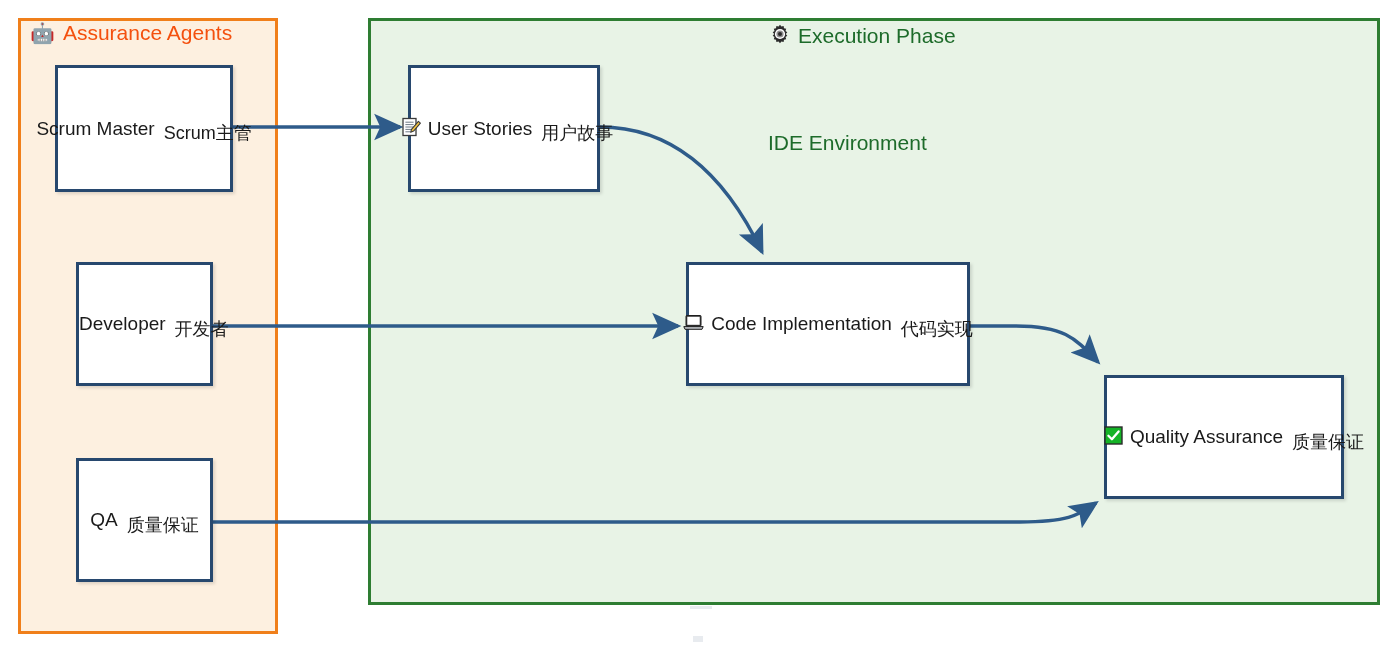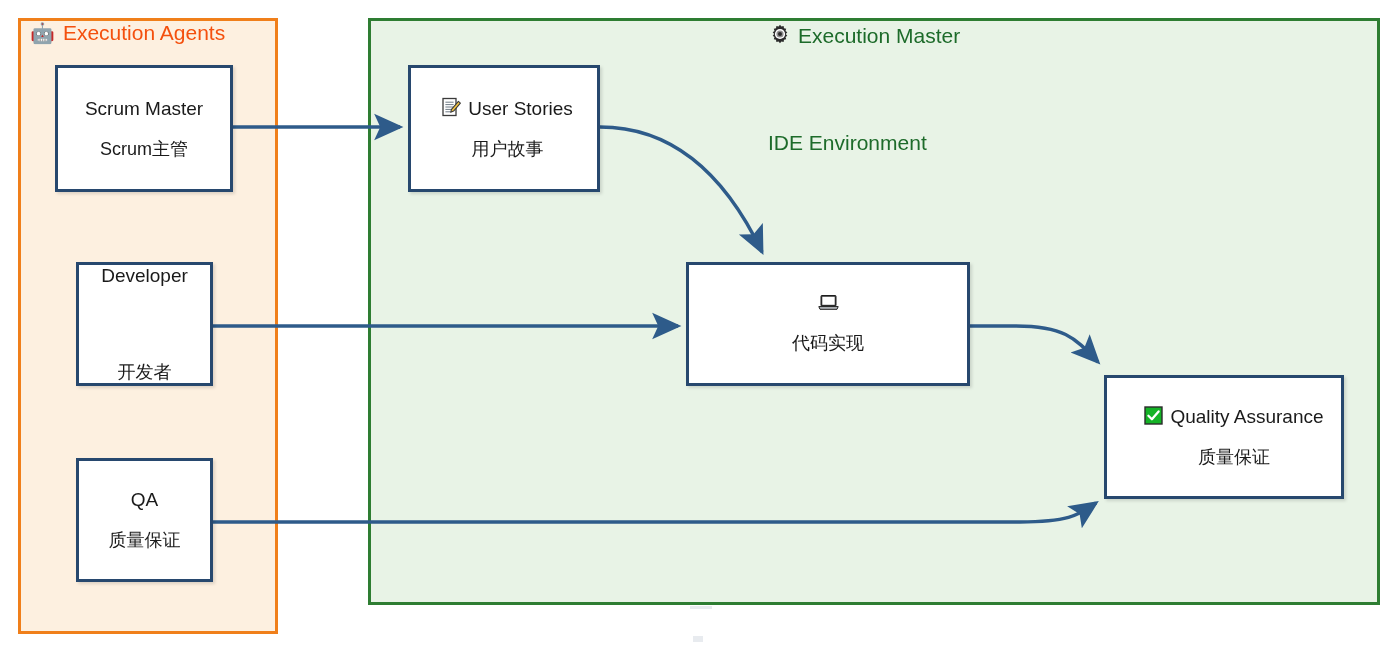--- a/index.html
+++ b/index.html
@@ -81,21 +81,21 @@
     margin-top: 40px;
   }
 
   
   .node {
     position: absolute;
     box-sizing: border-box;
     background: #ffffff;
     border: 3px solid #27486e;
     display: flex;
-    flex-direction: column;
+    flex-direction: row;
     align-items: center;
     justify-content: center;
     box-shadow: 2px 2px 3px rgba(0,0,0,0.13);
     gap: 9px;
   }
   .node .line-en {
     display: flex;
     align-items: center;
     justify-content: center;
     gap: 7px;
@@ -162,41 +162,41 @@
 </style>
 </head>
 <body>
 
 <div id="canvas">
 
   <div class="container-box" id="agents-container"></div>
 
   <div class="container-title" id="agents-title">
     <span class="title-icon">🤖</span>
-    <span>Execution Agents</span>
+    <span>Assurance Agents</span>
   </div>
 
   <div class="container-box" id="phase-container"></div>
 
   <div class="container-title" id="phase-title">
     <span class="title-icon">
       <svg width="20" height="20" viewBox="0 0 20 20" aria-hidden="true">
         <g fill="#2b2b2b">
           <path d="M10 0.8 L11.4 2.6 L13.6 2.0 L14.0 4.3 L16.2 4.7 L15.5 6.9 L17.3 8.3
                    L15.8 10.0 L17.3 11.7 L15.5 13.1 L16.2 15.3 L14.0 15.7 L13.6 18.0
                    L11.4 17.4 L10 19.2 L8.6 17.4 L6.4 18.0 L6.0 15.7 L3.8 15.3
                    L4.5 13.1 L2.7 11.7 L4.2 10.0 L2.7 8.3 L4.5 6.9 L3.8 4.7
                    L6.0 4.3 L6.4 2.0 L8.6 2.6 Z"></path>
         </g>
         <circle cx="10" cy="10" r="5.1" fill="#ffffff"></circle>
         <circle cx="10" cy="10" r="3.6" fill="#8f8f8f"></circle>
         <circle cx="10" cy="10" r="2.0" fill="#2b2b2b"></circle>
       </svg>
     </span>
-    <span>Execution Master</span>
+    <span>Execution Phase</span>
   </div>
 
   <div id="ide-label">IDE Environment</div>
 
   <svg id="edges" viewBox="0 0 1400 646" xmlns="http://www.w3.org/2000/svg">
     <defs>
       <marker id="arrowhead" markerWidth="9" markerHeight="9" refX="7.6" refY="4.5" orient="auto" markerUnits="strokeWidth">
         <path d="M0,0.6 L8.6,4.5 L0,8.4 L1.8,4.5 Z" fill="#2e5b8a"></path>
       </marker>
     </defs>
@@ -258,20 +258,21 @@
 
   <div class="node" id="node-code-impl">
     <div class="line-en">
       <span class="node-icon">
         <svg width="21" height="17" viewBox="0 0 21 17" aria-hidden="true">
           <rect x="3" y="1.5" width="15" height="10.5" rx="0.8" fill="#3b3b3b" stroke="#1d1d1d" stroke-width="1"></rect>
           <rect x="4.3" y="2.8" width="12.4" height="8" fill="#ffffff"></rect>
           <path d="M0.8 12.6 L20.2 12.6 L19.0 15.3 L2.0 15.3 Z" fill="#b9bdc2" stroke="#1d1d1d" stroke-width="1" stroke-linejoin="round"></path>
         </svg>
       </span>
+      <span>Code Implementation</span>
     </div>
     <div class="line-zh">代码实现</div>
   </div>
 
   <div class="node" id="node-quality">
     <div class="line-en">
       <span class="node-icon">
         <svg width="19" height="19" viewBox="0 0 19 19" aria-hidden="true">
           <rect x="1" y="1" width="17" height="17" fill="#14b326" stroke="#2b2b2b" stroke-width="1.4"></rect>
           <path d="M4.4 9.8 L7.9 13.3 L14.6 5.4" fill="none" stroke="#ffffff" stroke-width="2.3" stroke-linecap="round" stroke-linejoin="round"></path>

